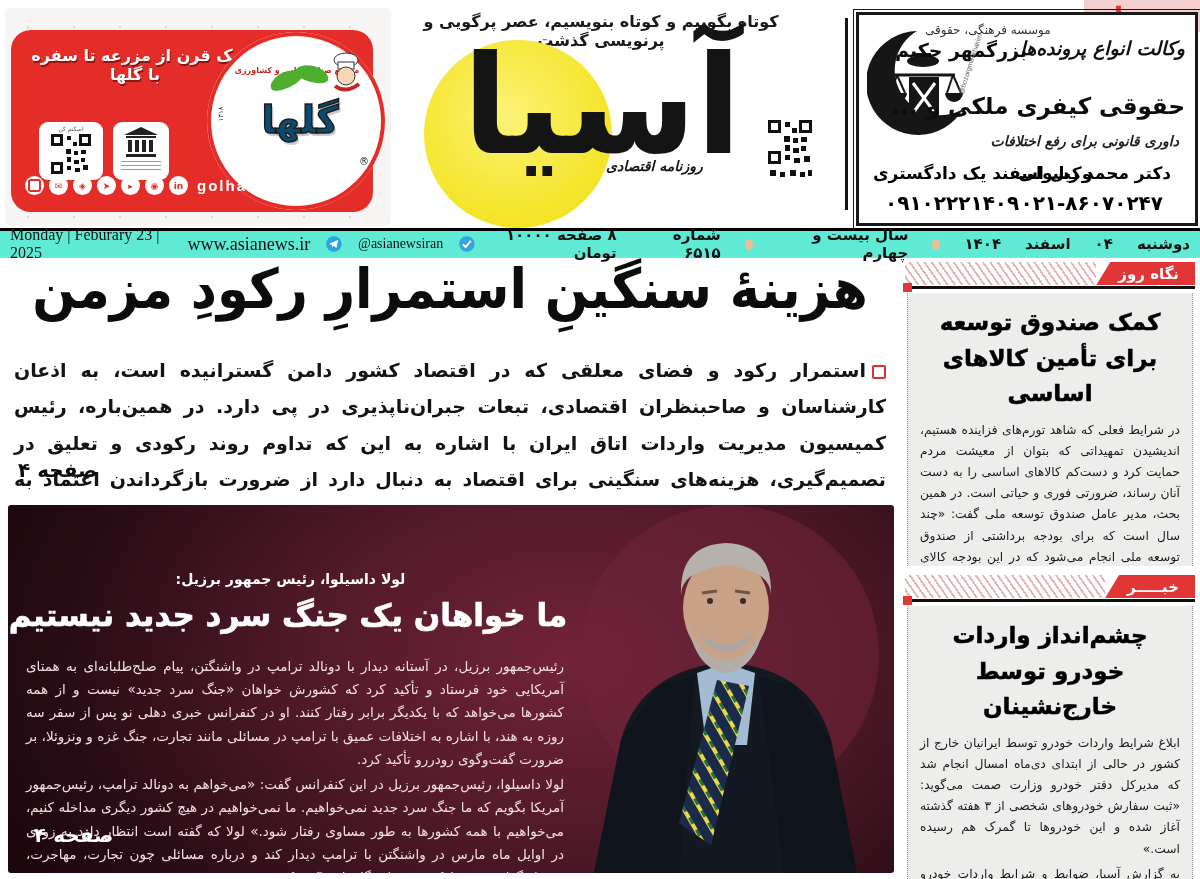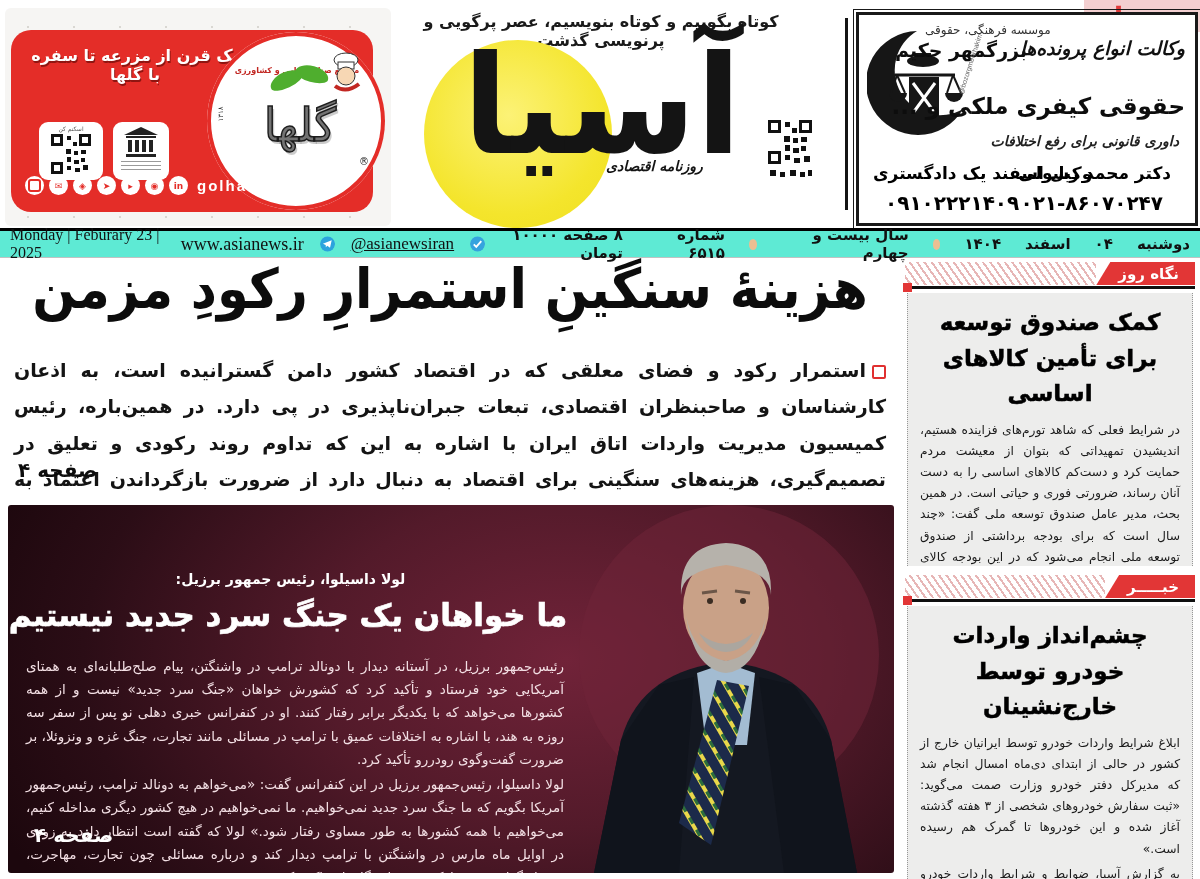--- a/index.html
+++ b/index.html
@@ -12,22 +12,22 @@
   
   .golha-ad{left:5px;top:8px;width:386px;height:218px;background:#f6f5f3;
     background-image:radial-gradient(#d9d7d2 1.5px, transparent 1.6px),radial-gradient(#e3e1dc 2px, transparent 2.2px);
     background-size:46px 38px,63px 52px;border-radius:6px;}
   .golha-red{position:absolute;left:6px;top:22px;width:362px;height:182px;background:#e42d28;border-radius:20px;}
   .golha-slogan{position:absolute;left:14px;top:16px;width:220px;text-align:center;color:#fff;
     font-weight:bold;font-size:16px;text-shadow:1px 2px 0 #8f1511;}
   .golha-circle{position:absolute;left:196px;top:2px;width:178px;height:178px;background:#fff;border-radius:50%;
     box-shadow:0 0 0 4px #e42d28 inset;}
   .golha-org{position:absolute;left:10px;top:34px;width:160px;text-align:center;color:#c22722;font-size:8px;font-weight:bold;}
-  .golha-brand{position:absolute;left:18px;top:66px;width:150px;text-align:center;color:#737373;
-    font-size:46px;font-weight:normal;-webkit-text-stroke:1.5px #1d1d1d;text-shadow:2px 3px 0 #00000033;}
+  .golha-brand{position:absolute;left:18px;top:66px;width:150px;text-align:center;color:#0c4a6e;
+    font-size:38px;font-weight:bold;-webkit-text-stroke:1.5px #1d1d1d;text-shadow:2px 3px 0 #00000033;}
   .golha-r{position:absolute;left:152px;top:124px;font-size:10px;color:#1d1d1d;}
   .golha-year{position:absolute;left:6px;top:78px;font-size:7px;color:#333;transform:rotate(-90deg);}
   .leaf{position:absolute;width:34px;height:16px;background:#4fae2e;border-radius:50% 50% 50% 50%/60% 60% 40% 40%;}
   .white-box{position:absolute;background:#fff;border-radius:9px;}
   .qr-caption{display:block;text-align:center;font-size:6px;color:#555;padding-top:3px;}
   .unesco-lines{width:70%;margin:2px auto 0;height:10px;
     background:repeating-linear-gradient(#9a9a9a 0 1.5px, transparent 1.5px 4px);}
   .social-row{position:absolute;left:14px;top:146px;display:flex;align-items:center;gap:5px;}
   .soc{width:19px;height:19px;border-radius:50%;background:#fff;display:flex;align-items:center;justify-content:center;
     color:#e42d28;font-size:9px;font-weight:bold;}
@@ -61,21 +61,21 @@
   .legal-title{position:absolute;left:14px;top:148px;font-size:17px;font-weight:bold;}
   .legal-ph-o{position:absolute;right:32px;top:176px;font-size:20px;font-weight:bold;}
   .legal-ph-m{position:absolute;left:26px;top:176px;font-size:20px;font-weight:bold;}
 
   
   .dateline{left:0;top:228px;width:1200px;height:30px;border-top:3px solid #000;border-bottom:1px solid #c2c2c2;
     display:flex;align-items:center;box-sizing:border-box;padding:0 10px;background:#5eead4;}
   .dl-left{display:flex;align-items:center;gap:16px;font-family:"Liberation Serif",serif;color:#111;}
   .dl-date{font-size:16px;}
   .dl-site{font-size:18px;}
-  .dl-handle{font-size:17px;text-decoration:underline;}
+  .dl-handle{font-size:14px;}
   .dl-right{margin-left:auto;display:flex;align-items:center;gap:24px;direction:rtl;font-weight:bold;font-size:15px;color:#111;}
   .dot{width:9px;height:11px;border-radius:50%;background:#ecbf92;}
   .badge{width:18px;height:18px;border-radius:50%;display:inline-flex;}
 
   
   .lead-headline{left:10px;top:260px;width:880px;text-align:center;font-size:51px;font-weight:bold;color:#0c0c0c;
     transform:scaleY(1.08);}
   .lead-body{left:14px;top:352px;width:872px;font-size:19px;font-weight:bold;color:#141414;text-align:justify;
     text-align-last:center;line-height:1.92;}
   .bullet{display:inline-block;width:10px;height:10px;border:2.5px solid #e03030;border-radius:2px;margin-left:6px;vertical-align:middle;}

